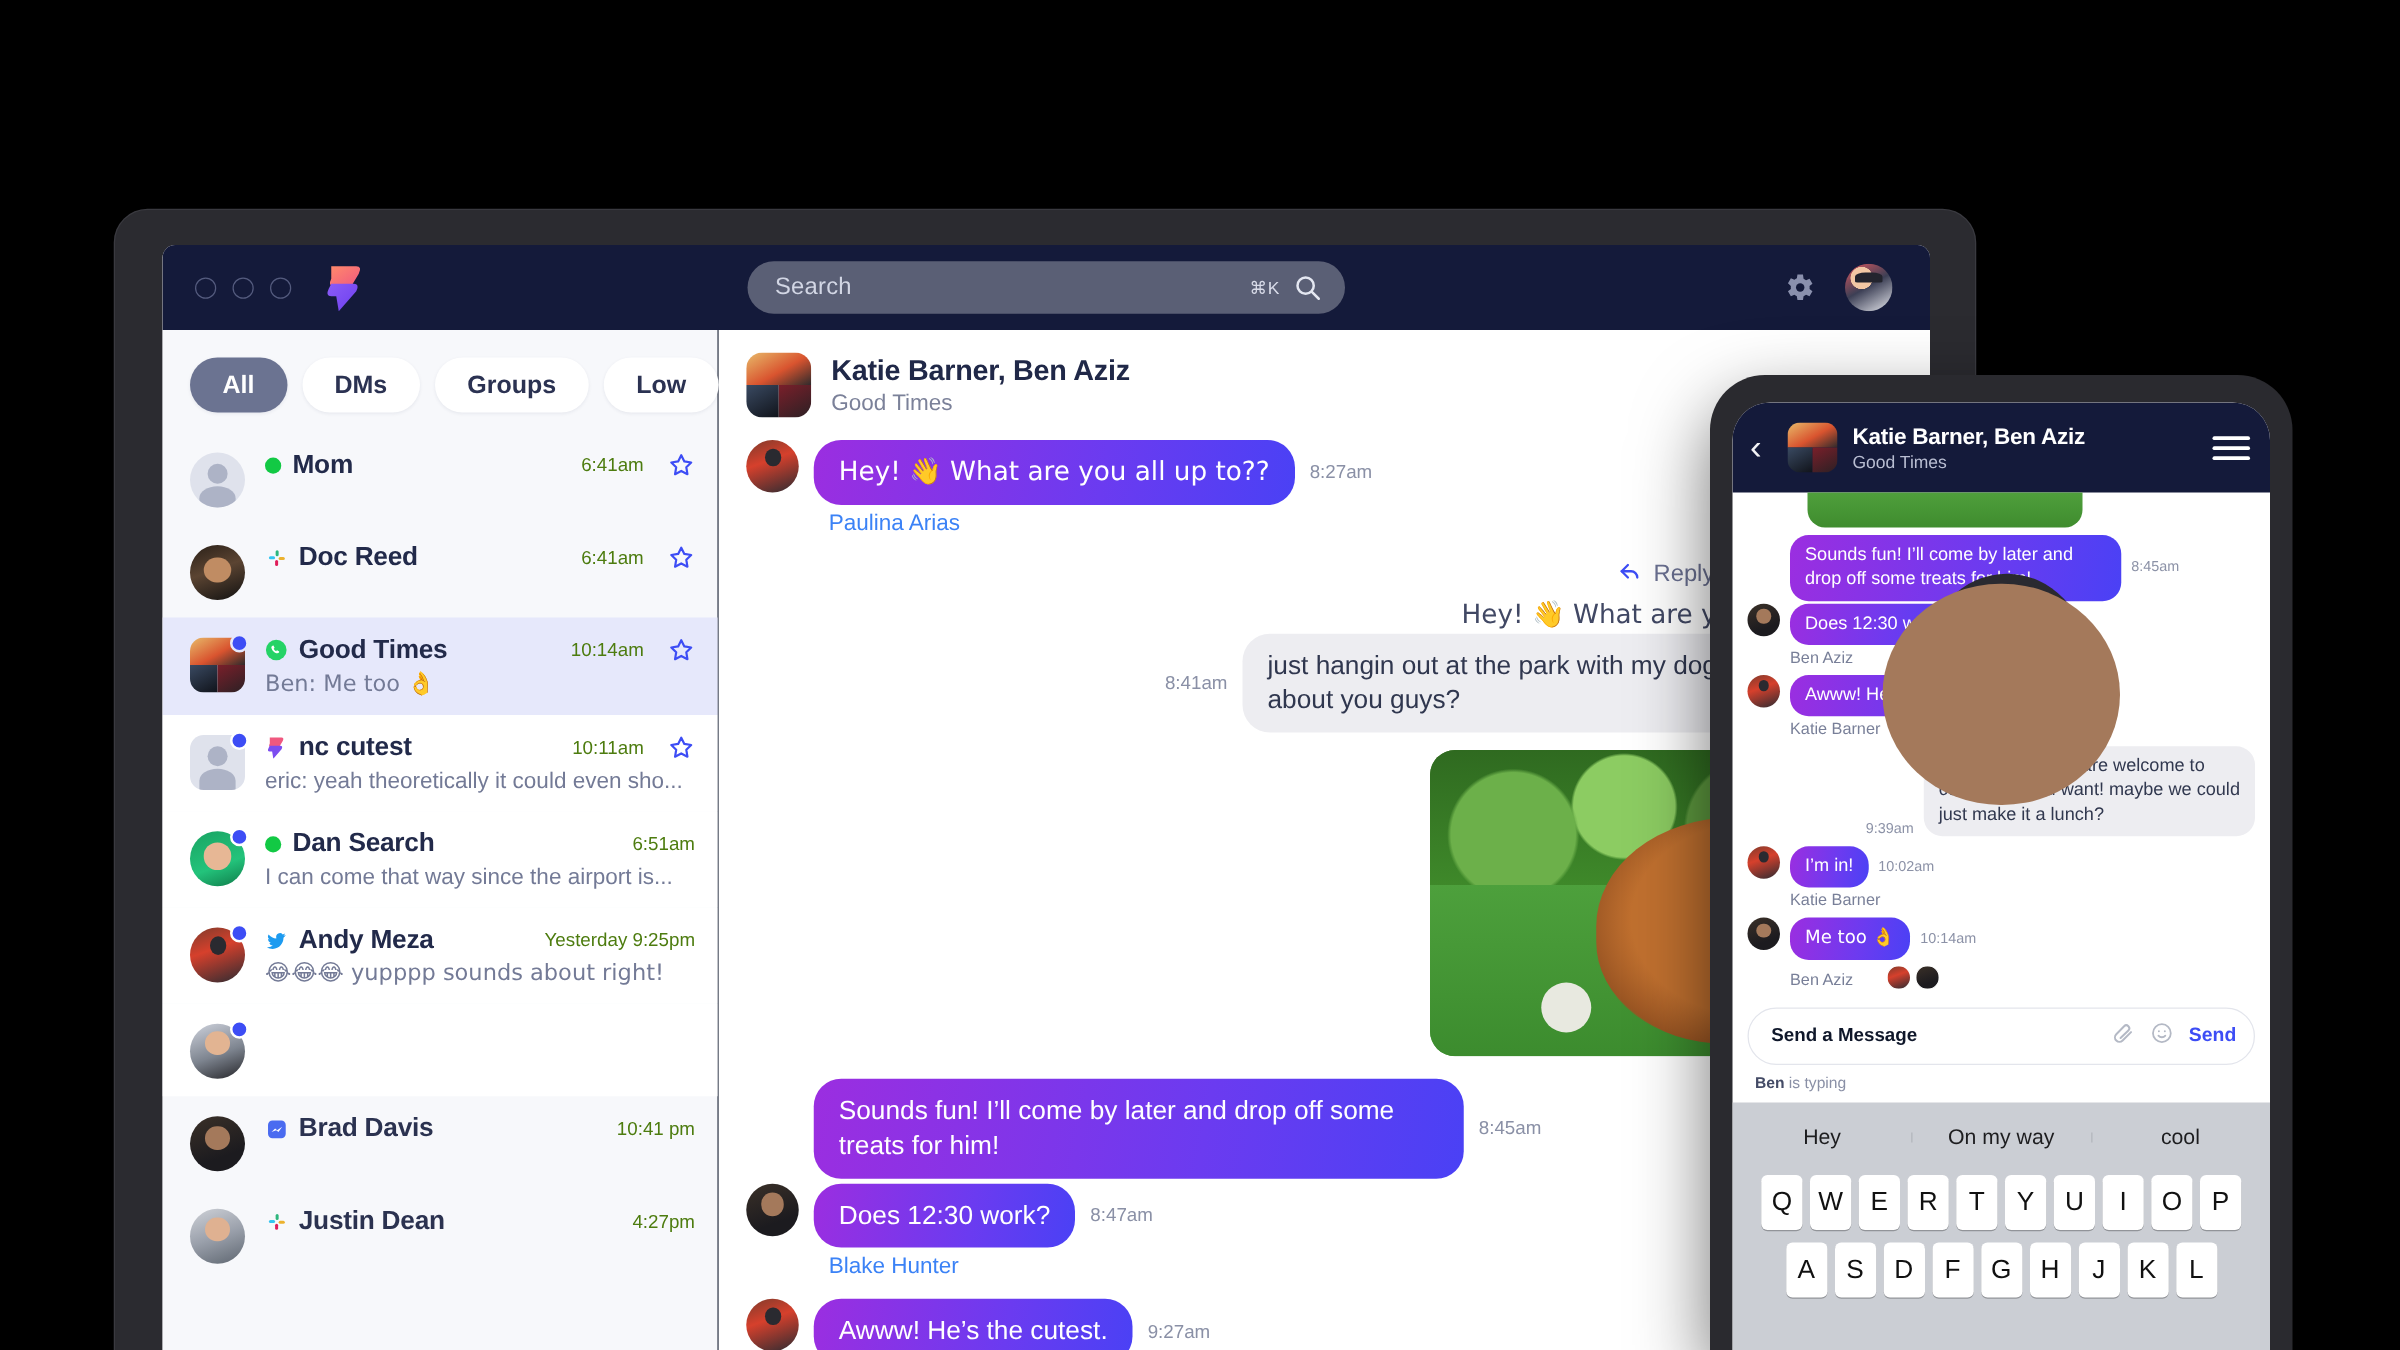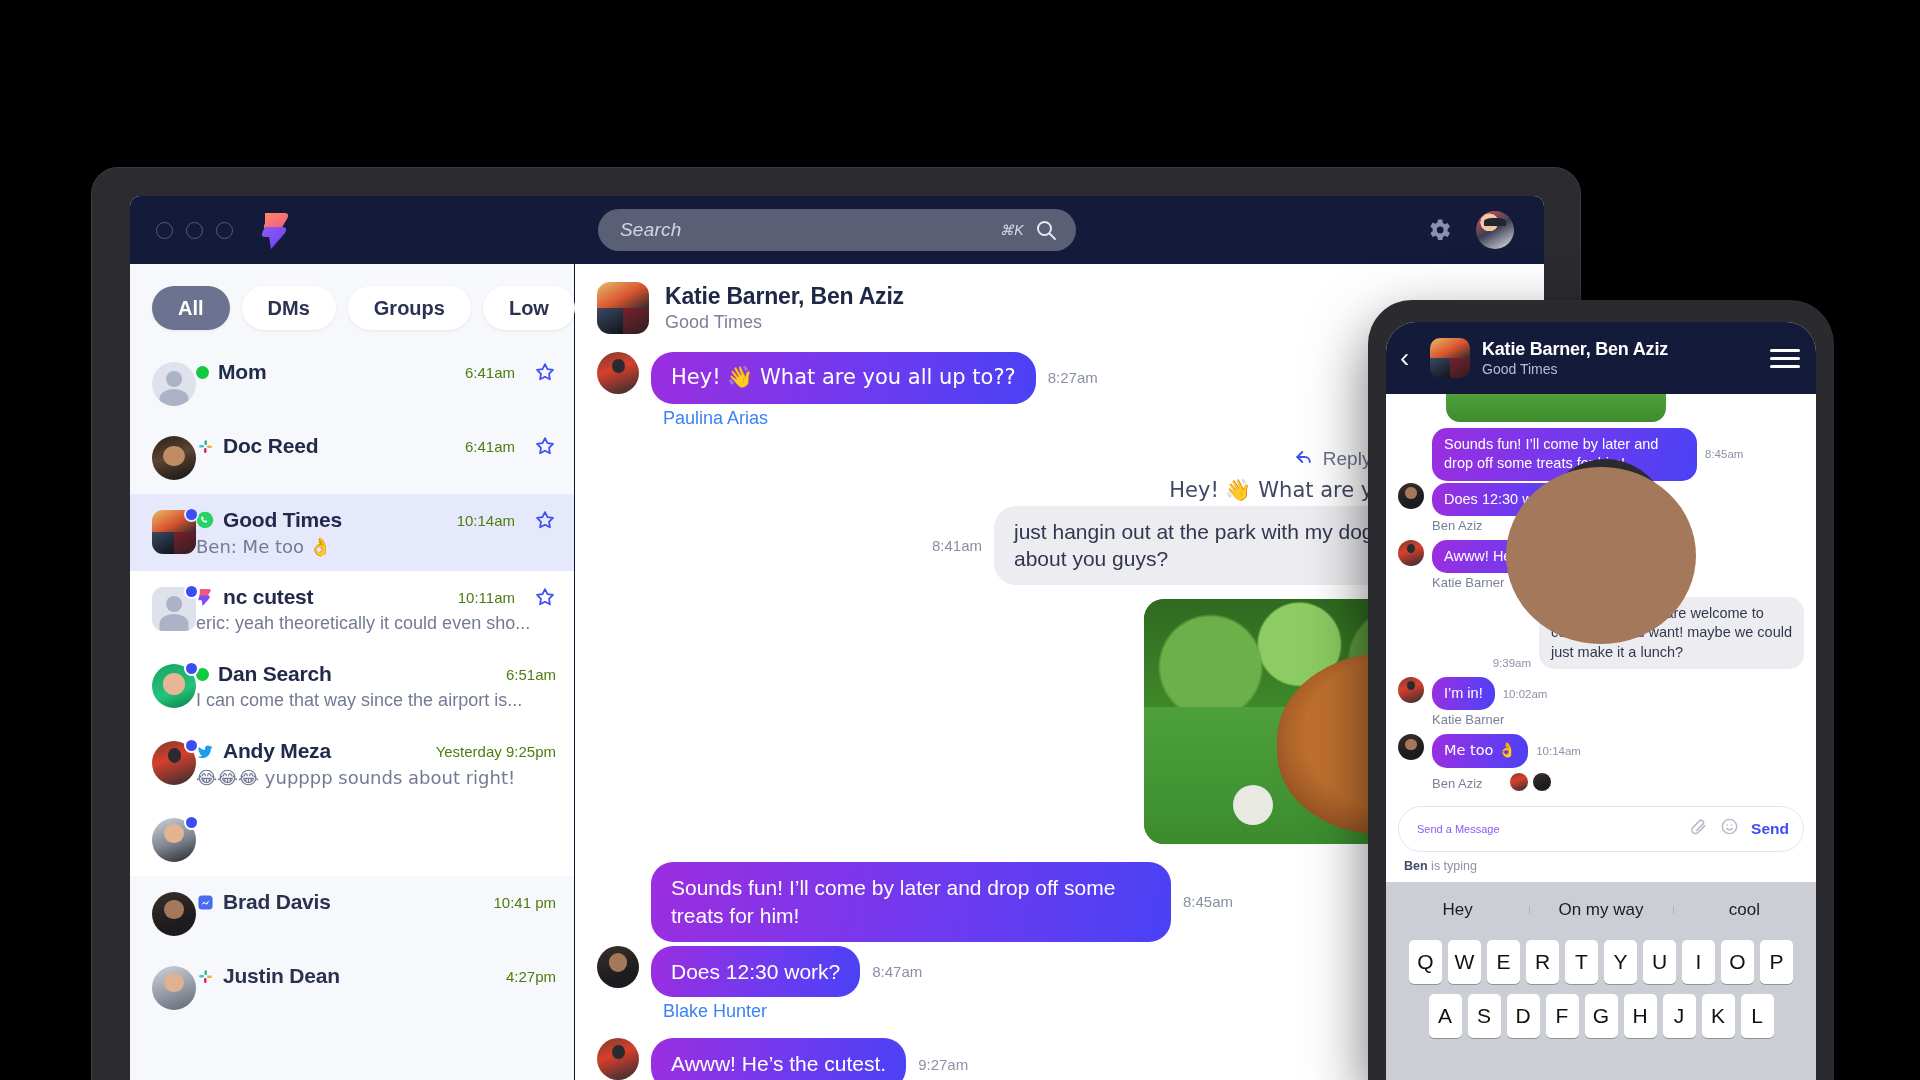--- a/index.html
+++ b/index.html
@@ -23,21 +23,21 @@
     position: absolute; left: 130px; top: 196px;
     width: 1414px; height: 884px;
     background: #fff;
     border-radius: 10px 10px 0 0;
     overflow: hidden;
   }
 
   
   .topbar {
     position: relative; height: 68px; background:#141a3a;
-    display:flex; align-items:center;font-style:italic;
+    display:flex; align-items:center;
   }
   .traffic { display:flex; gap: 13px; margin-left: 26px; }
   .dot-circle { width:17px; height:17px; border-radius:50%; border:1.6px solid #545b7e; }
   .brand-logo { margin-left: 26px; width: 34px; height: 38px; position: relative; }
   .brand-logo svg { display:block; }
   .search-wrap {
     position:absolute; left: 50%; transform: translateX(-50%);
     width: 478px; height: 42px;
   }
   .search-box {
@@ -71,21 +71,21 @@
   .chip {
     height: 44px; padding: 0 26px; border-radius: 22px;
     display:flex; align-items:center; justify-content:center;
     font-size: 20px; font-weight: 600; color:#2b3252; background:#fff;
     box-shadow: 0 1px 3px rgba(30,40,80,.08);
   }
   .chip.active { background:#6b7391; color:#fff; }
 
   .conv-list { padding-bottom: 10px; }
   .conv {
-    display:flex; align-items:flex-start; 
+    display:flex; align-items:flex-start; gap: 16px;
     padding: 14px 18px 14px 22px; position:relative; background:transparent;
   }
   .conv.selected { background:#e6e8fb; }
   .conv.white { background:#fff; }
   .conv .av-wrap { position:relative; width: 44px; height:44px; flex:none; margin-top:2px; }
   .av {
     width:44px; height:44px; border-radius:50%; overflow:hidden; position:relative;
     background:#dfe2ec;
   }
   .av.rounded-sq { border-radius: 11px; }
@@ -211,21 +211,21 @@
   .ph-ts { font-size:11.5px; color:#8c92a7; align-self:center; white-space:nowrap; }
   .ph-sender { font-size:13px; color:#787f98; margin: 1px 0 7px 34px; }
 
   .ph-reactions { display:flex; gap:3px; margin: 2px 0 0 120px; }
   .ph-reactions i { width:20px;height:20px;border-radius:50%; display:block; border:1.5px solid #fff; }
 
   .ph-compose {
     margin: 8px 12px 0; height: 46px; border:1px solid #e3e5ec; border-radius:23px;
     display:flex; align-items:center; padding: 0 14px 0 18px; gap:12px;
   }
-  .ph-compose .ph-ph { flex:1; color:#8b5cf6; font-size:11px; }
+  .ph-compose .ph-ph { flex:1; color:#0f172a; font-size:15px;font-weight:bold; }
   .ph-send { color:#3d4df5; font-weight:700; font-size:15.5px; }
   .ph-typing { font-size:12.5px; color:#8a90a6; margin: 7px 0 0 18px; }
   .ph-typing b { color:#444b66; }
 
   .keyboard { margin-top: 9px; background:#cbced4; padding: 8px 0 0; height: 100%; }
   .kb-predict { display:flex; align-items:center; height:40px; }
   .kb-predict div { flex:1; text-align:center; font-size:17px; color:#1d1d1f; position:relative; }
   .kb-predict div + div::before{ content:""; position:absolute; left:0; top:6px; bottom:6px; width:1px; background:#b2b5bb; }
   .kb-row { display:flex; justify-content:center; gap:6px; margin-top: 10px; }
   .kb-key {

